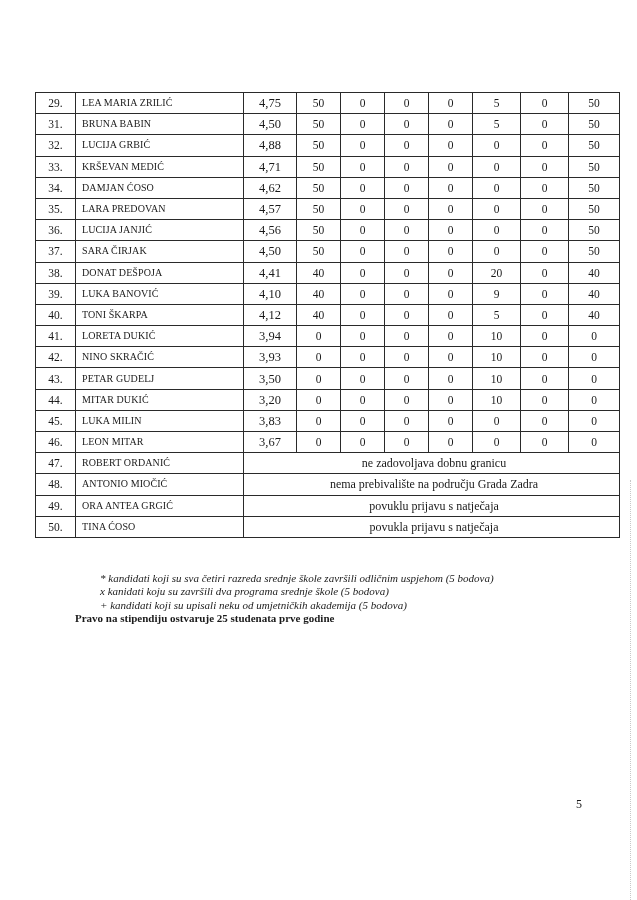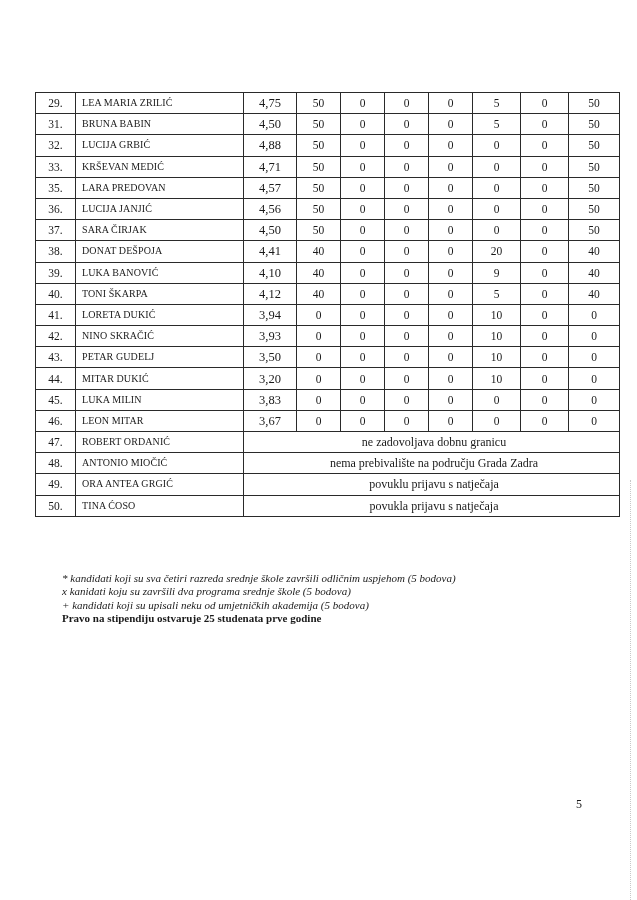--- a/index.html
+++ b/index.html
@@ -13,22 +13,22 @@
                      line-height:14px; }
   td.num { width:39px; font-size:11px; }
   td.name { width:161px; text-align:left !important; padding-left:6px !important;
             font-size:10px !important; letter-spacing:0.1px; }
   td.grade { width:52px; font-size:12.5px !important; }
   td.v { width:43px; }
   td.v.w { width:47px; }
   td.v.t { width:50px; }
   td.note { text-align:right; padding-left:5px !important; font-size:12px !important; }
   .legend { position:absolute; left:62px; top:572px; font-size:11px; line-height:13.4px; }
-  .legend .it { font-style:italic; }
-  .legend .b { font-weight:bold; font-size:11px; }
+  .legend .it { font-style:italic;margin-left:38px; }
+  .legend .b { font-weight:bold; font-size:11px;margin-left:13px; }
   .pagenum { position:absolute; left:576px; top:797px; font-size:12px; }
   .edge { position:absolute; left:630px; top:480px; width:1px; height:420px;
           border-left:1px dotted #c8c8c8; }
 </style>
 </head>
 <body>
 
 <div class="page">
   <table class="results">
     <tbody id="tbody">
@@ -74,20 +74,32 @@
           <td class="grade">4,71</td>
           <td class="v">50</td>
           <td class="v">0</td>
           <td class="v">0</td>
           <td class="v">0</td>
           <td class="v w">0</td>
           <td class="v w">0</td>
           <td class="v t">50</td>
         </tr>
         <tr>
+          <td class="num">34.</td>
+          <td class="name">DAMJAN ĆOSO</td>
+          <td class="grade">4,62</td>
+          <td class="v">50</td>
+          <td class="v">0</td>
+          <td class="v">0</td>
+          <td class="v">0</td>
+          <td class="v w">0</td>
+          <td class="v w">0</td>
+          <td class="v t">50</td>
+        </tr>
+        <tr>
           <td class="num">35.</td>
           <td class="name">LARA PREDOVAN</td>
           <td class="grade">4,57</td>
           <td class="v">50</td>
           <td class="v">0</td>
           <td class="v">0</td>
           <td class="v">0</td>
           <td class="v w">0</td>
           <td class="v w">0</td>
           <td class="v t">50</td>

